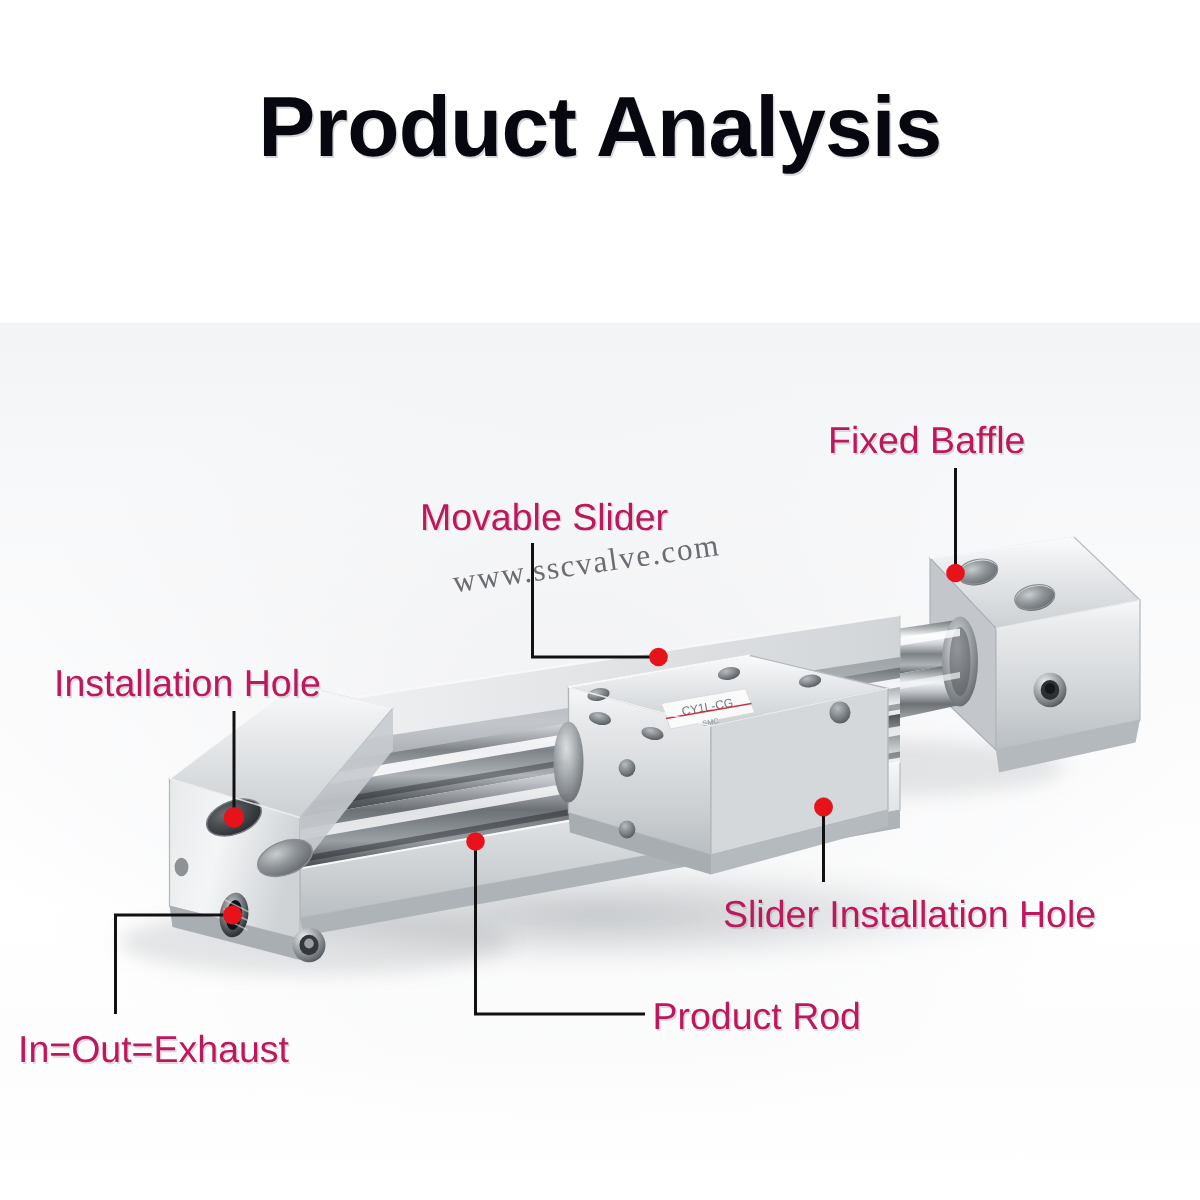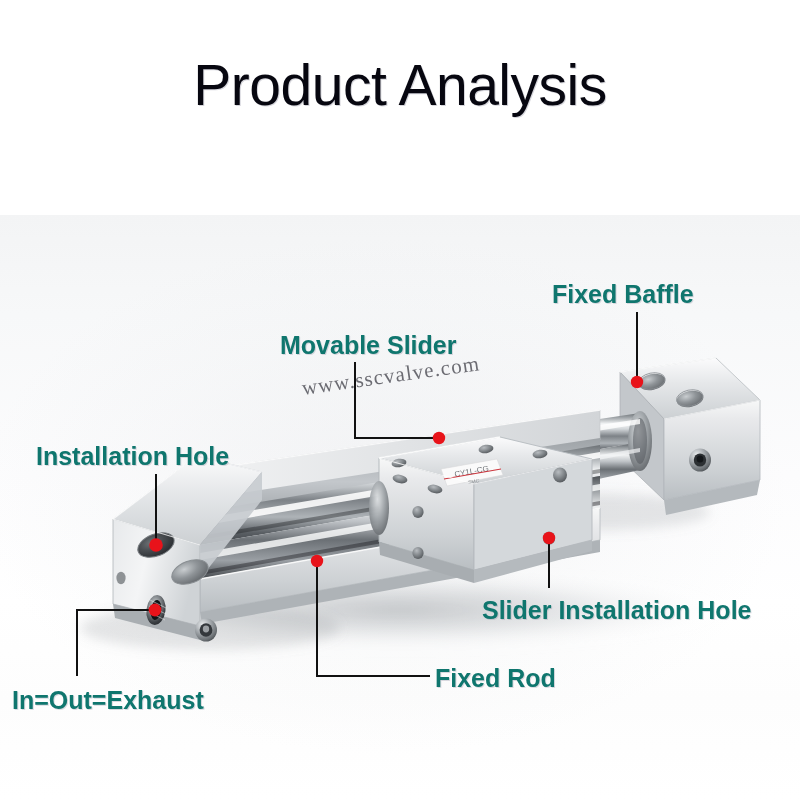--- a/index.html
+++ b/index.html
@@ -35,21 +35,21 @@
     position: absolute; left:0; top:0; width:800px; height:800px;
     background: radial-gradient(ellipse 70% 45% at 48% 62%, rgba(200,204,208,0.20) 0%, rgba(220,223,226,0.10) 45%, rgba(255,255,255,0) 72%);
   }
 
   
   #title {
     position: absolute;
     left: 0; top: 52px; width: 800px;
     text-align: center;
     font-size: 57px;
-    font-weight: normal;
+    font-weight: bold;
     letter-spacing: -0.5px;
     color: #070710;
     text-shadow: 1px 1px 0 rgba(120,120,140,0.30);
   }
 
   
   #watermark {
     position: absolute;
     left: 302px; top: 376px;
     font-family: "Liberation Serif", serif;
@@ -60,22 +60,22 @@
     transform-origin: left center;
     opacity: 0.80;
     white-space: nowrap;
     pointer-events: none;
   }
 
   
   .callout {
     position: absolute;
     font-size: 25px;
-    font-weight: bold;
-    color: #0f766e;
+    font-weight: normal;
+    color: #be185d;
     white-space: nowrap;
     text-shadow: 1px 1px 0 rgba(130,130,150,0.28);
   }
 
   
   #product { position: absolute; left: 0; top: 0; }
   #leaders  { position: absolute; left: 0; top: 0; pointer-events: none; }
 </style>
 </head>
 <body>
@@ -361,17 +361,17 @@
   <div id="watermark">www.sscvalve.com</div>
 
   <div class="callout" style="left:552px; top:280px;">Fixed Baffle</div>
 
   <div class="callout" style="left:36px; top:442px;">Installation Hole</div>
 
   <div class="callout" style="left:280px; top:331px;">Movable Slider</div>
 
   <div class="callout" style="left:482px; top:596px;text-align:right;">Slider Installation Hole</div>
 
-  <div class="callout" style="left:435px; top:664px;">Fixed Rod</div>
+  <div class="callout" style="left:435px; top:664px;">Product Rod</div>
 
   <div class="callout" style="left:12px; top:686px;">In=Out=Exhaust</div>
 
 </div>
 
 </body></html>

